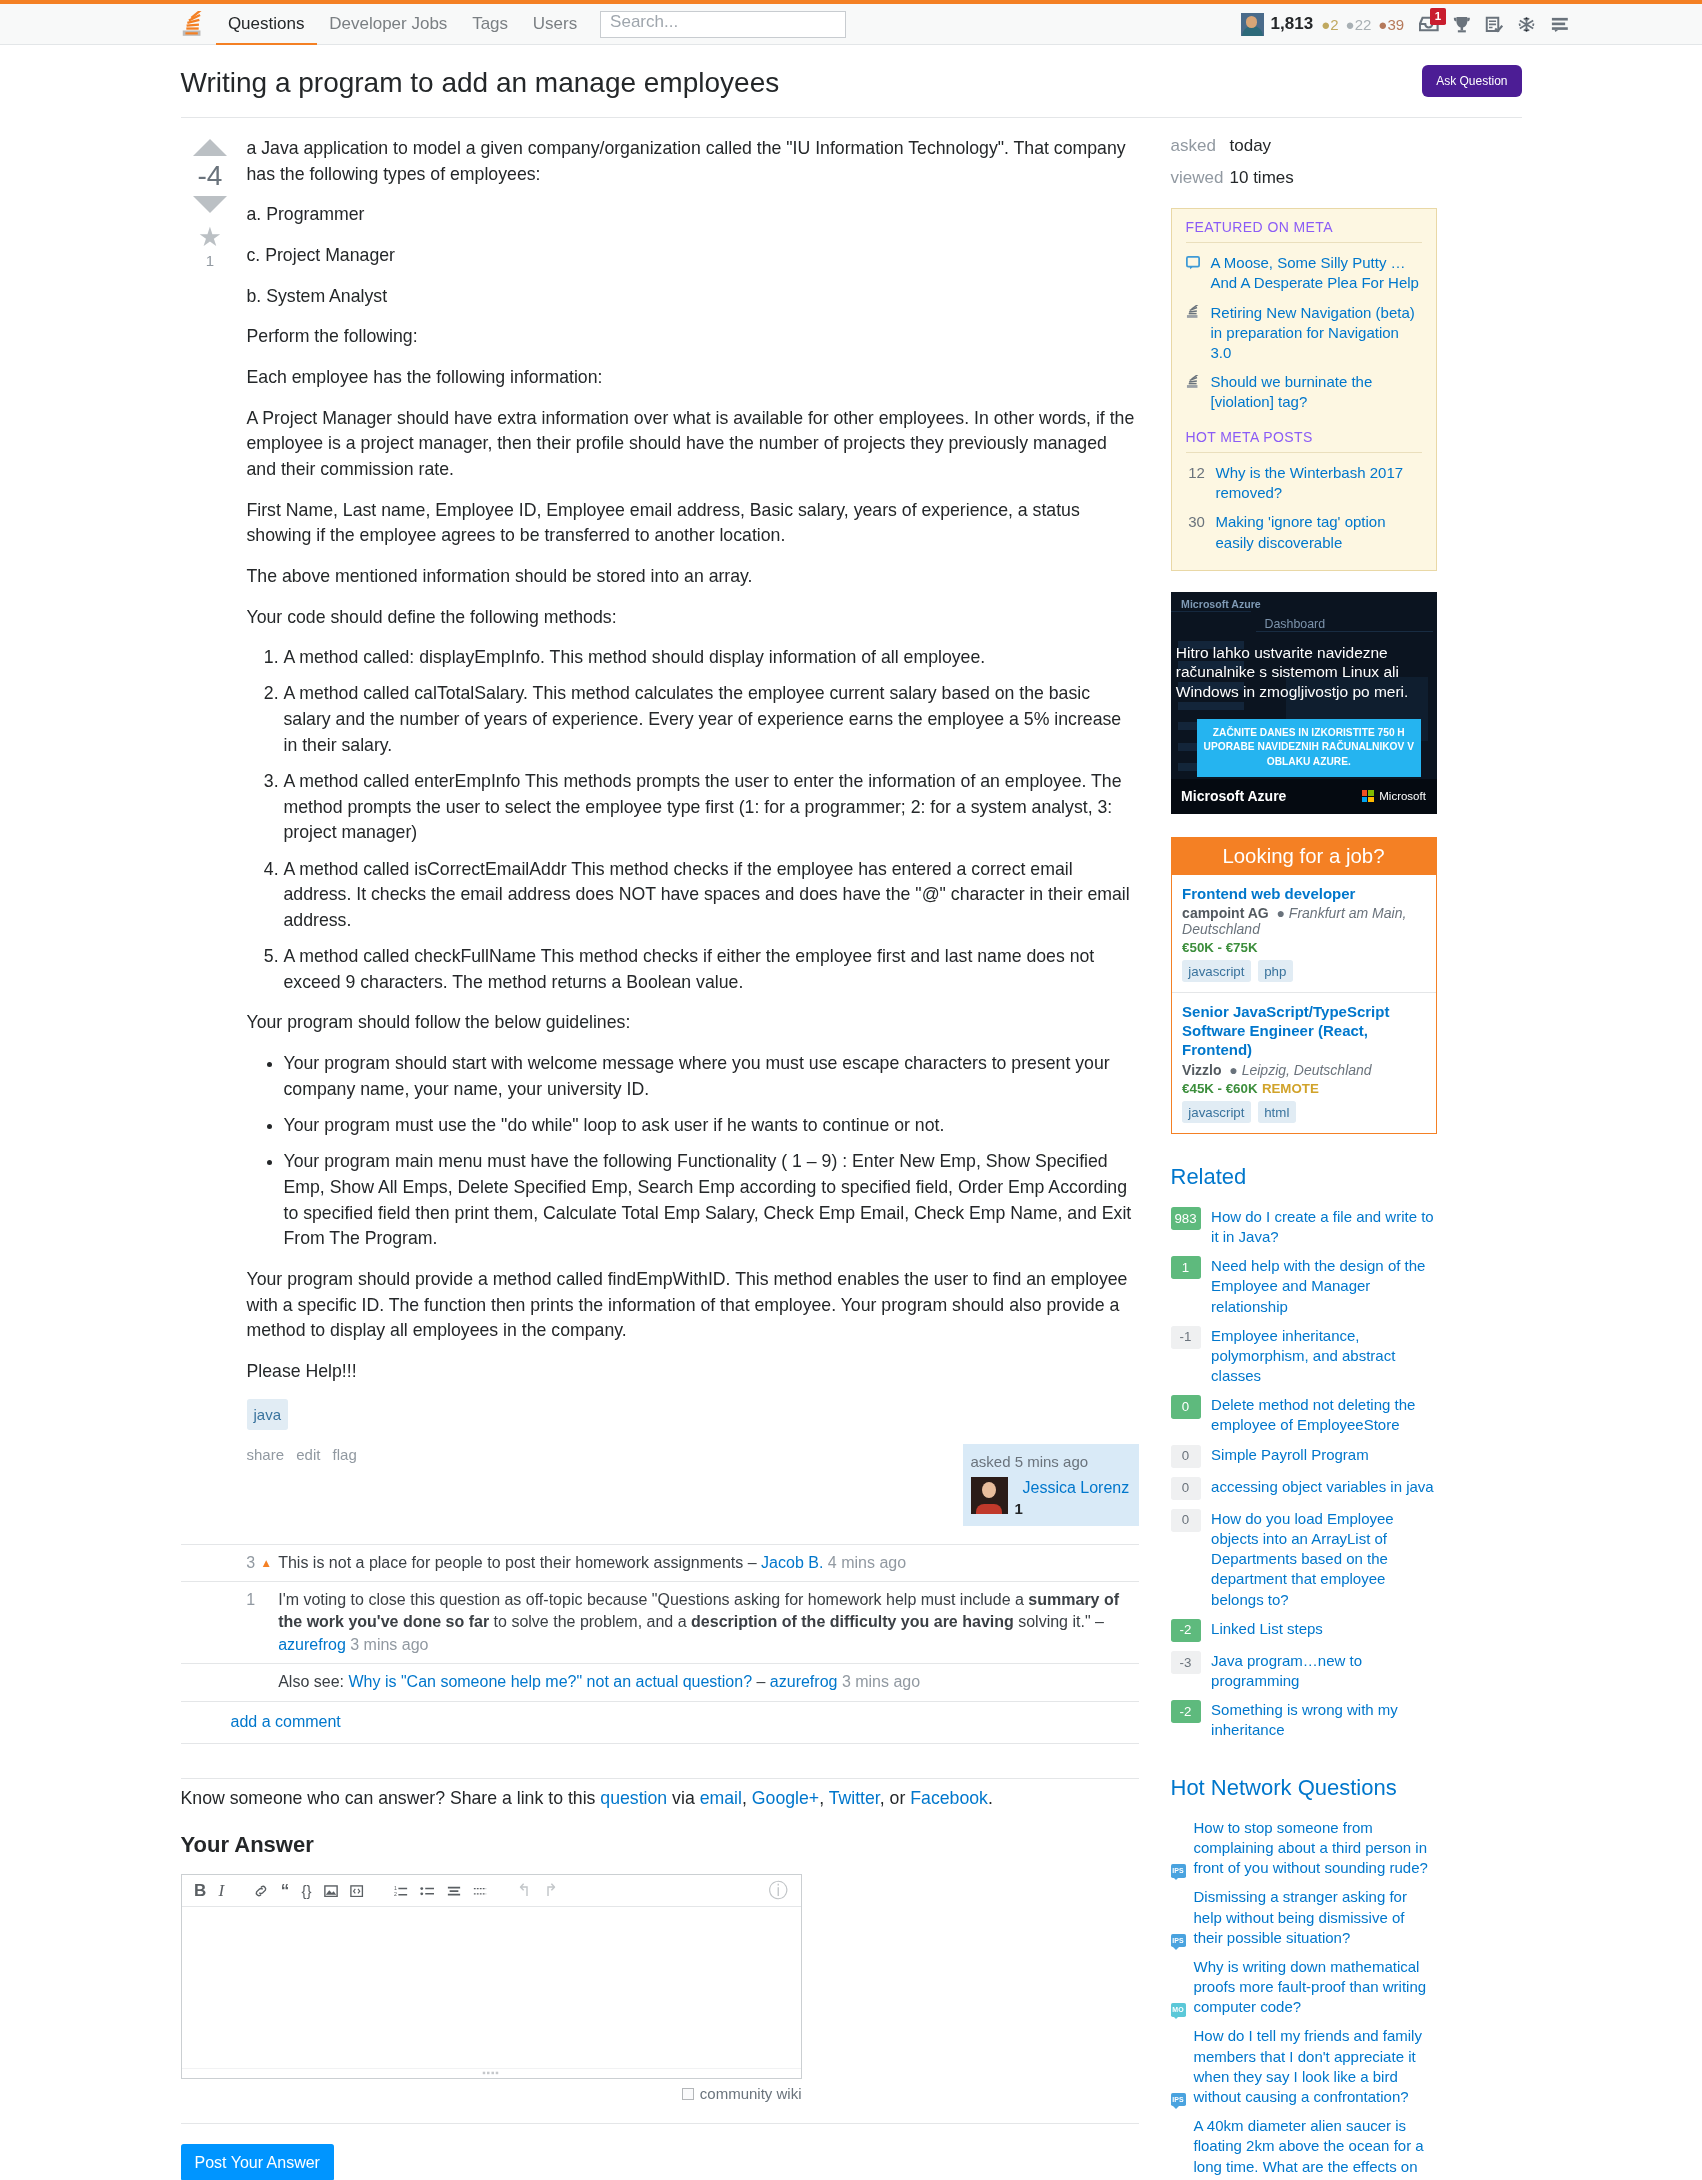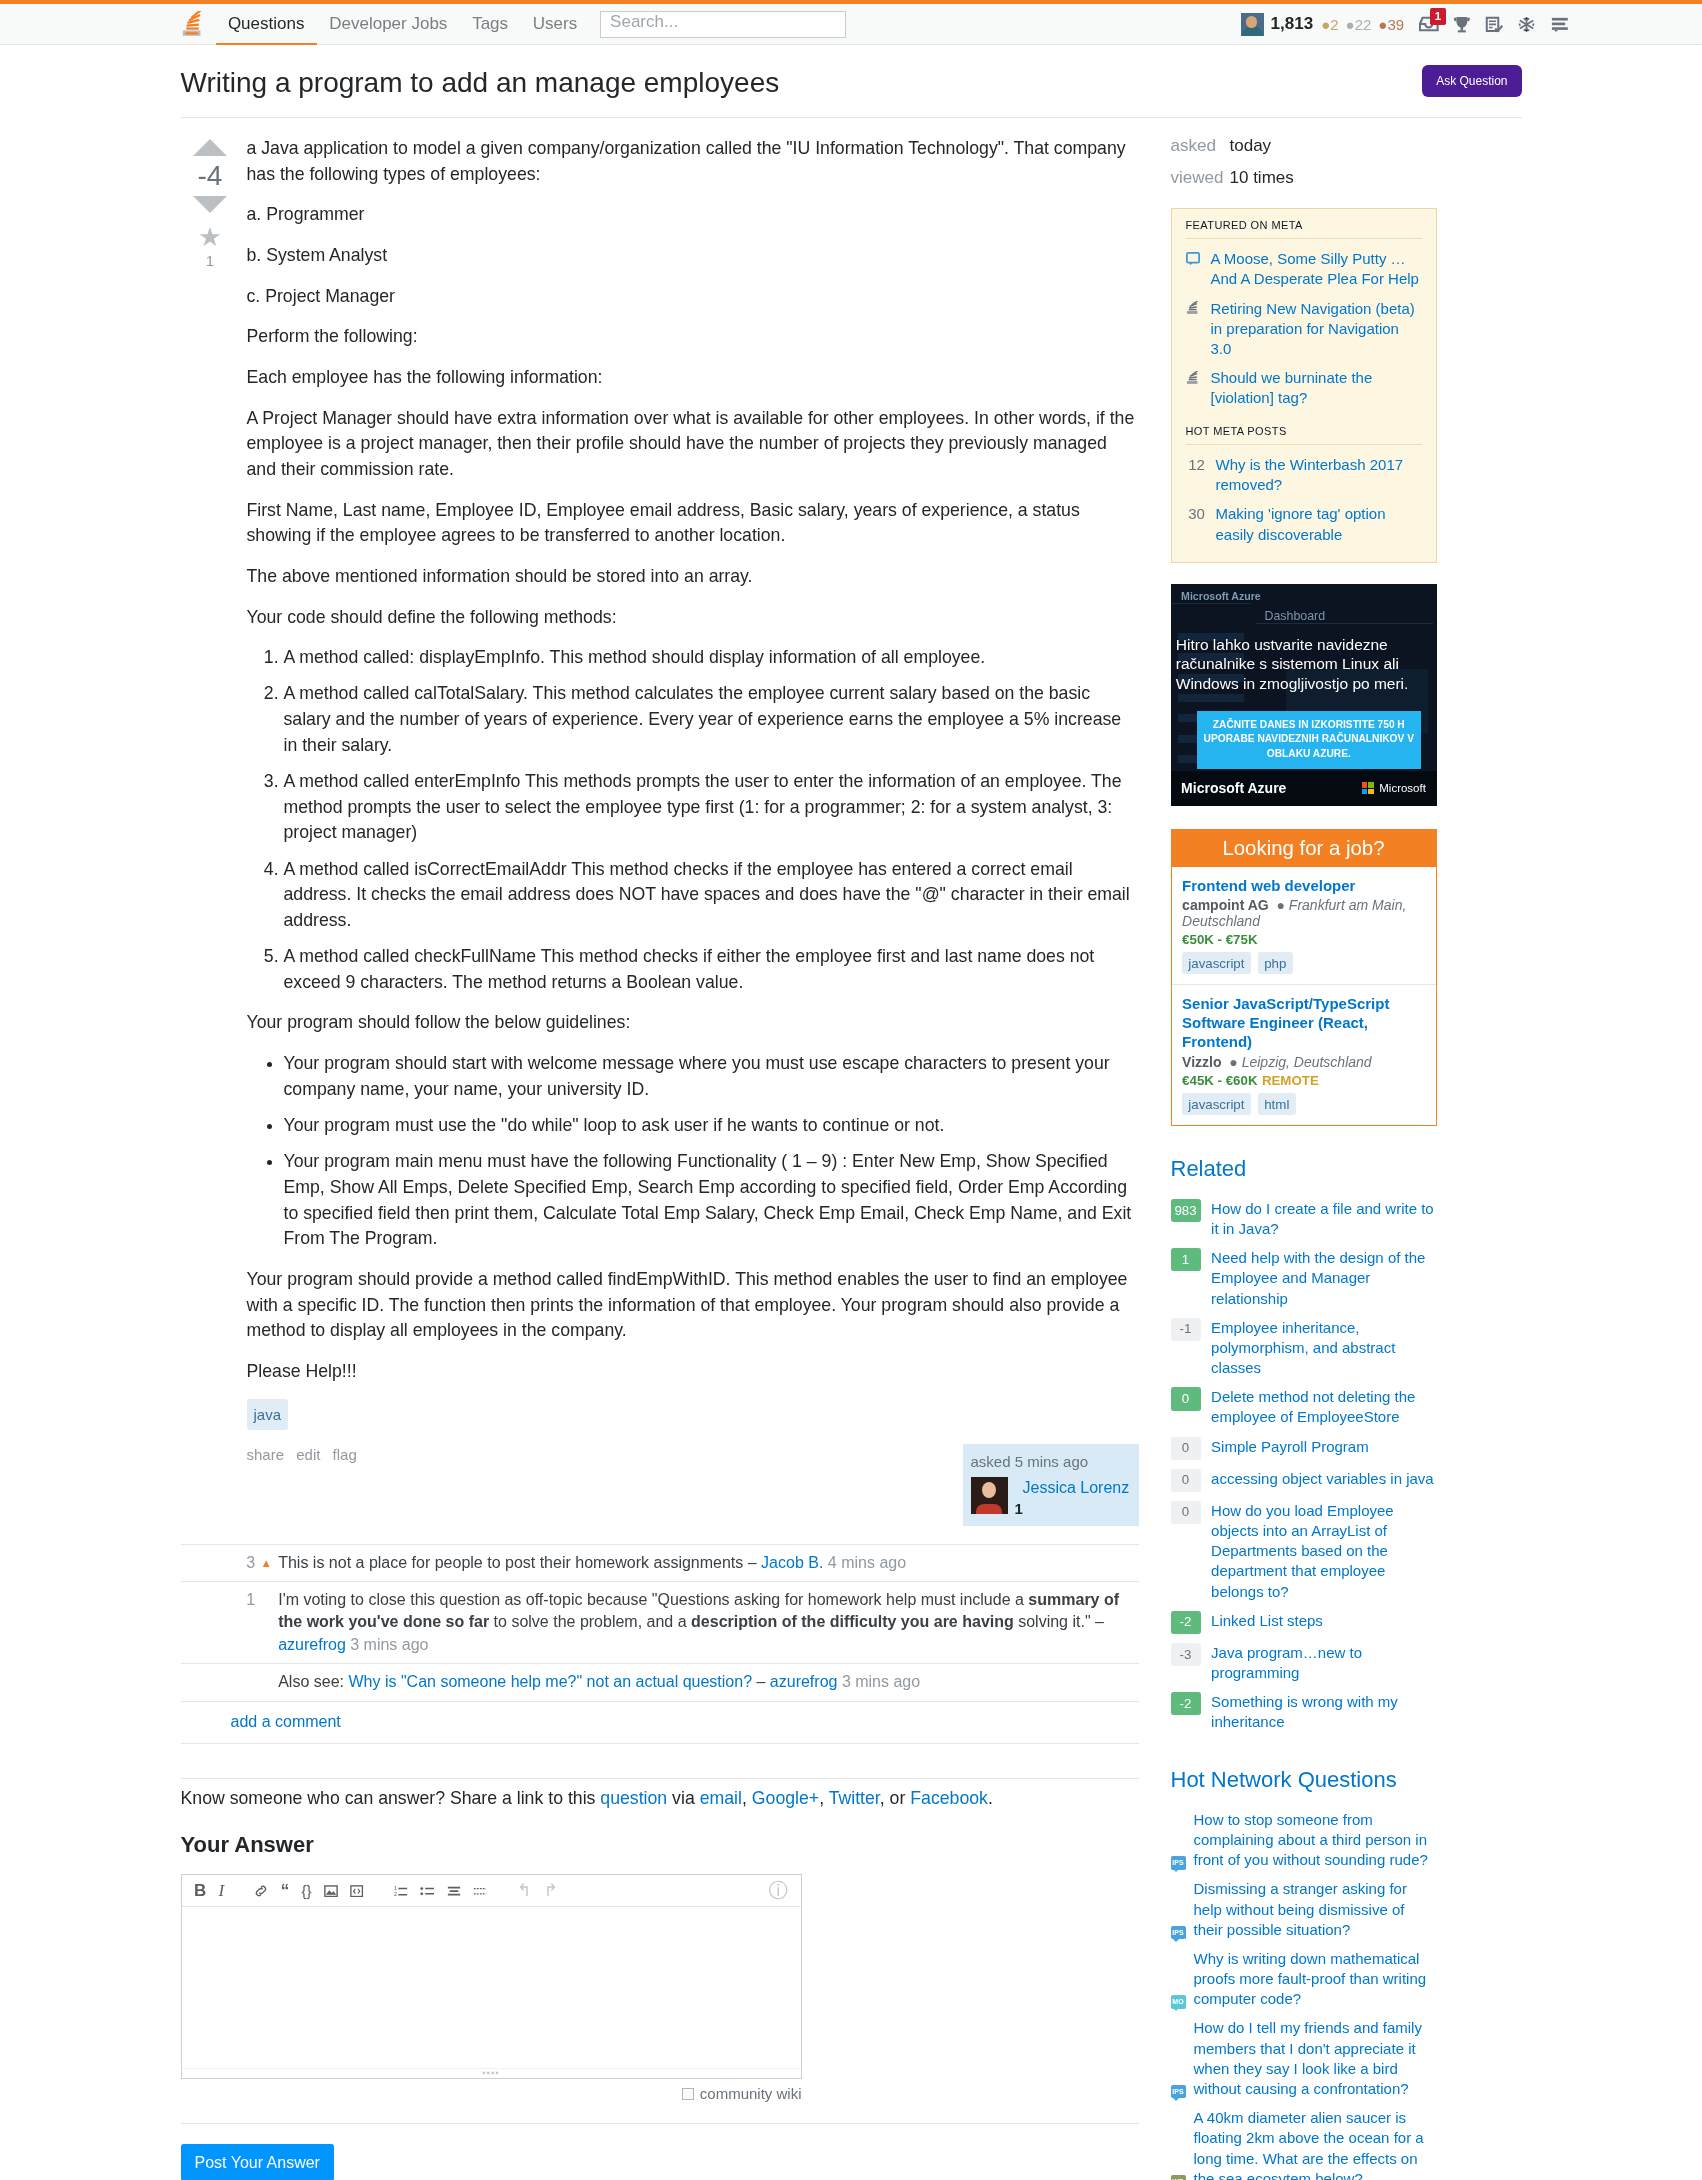--- a/index.html
+++ b/index.html
@@ -133,21 +133,21 @@
   .post-answer-btn {
     background:#0095ff; color:#fff; font-size:16px; padding:9.8px 14px;
     border:none; border-radius:2.7px; margin-top:19.5px;
   }
 
   
   .stat-row { display:flex; font-size:17px; margin-bottom:12.4px; }
   .stat-label { width:59px; color:#9199a1; }
   .stat-val { color:#242729; }
   .meta-panel { background:#fdf7e2; border:0.9px solid #e9d8a6; padding:10.6px 14px 12.4px; margin-top:19.5px; }
-  .meta-head { font-size:11px; color:#0f172a; letter-spacing:0.4px; padding-bottom:6.2px; border-bottom:0.9px solid #eadFBc; margin-bottom:6.2px; }
+  .meta-head { font-size:14px; color:#8b5cf6; letter-spacing:0.4px; padding-bottom:6.2px; border-bottom:0.9px solid #eadFBc; margin-bottom:6.2px; }
   .meta-head.second { margin-top:12.4px; }
   .meta-item { display:flex; padding:4.4px 0; font-size:15px; line-height:1.35; }
   .meta-ic { width:25px; flex-shrink:0; padding-top:1.8px; }
   .meta-num { width:30px; flex-shrink:0; text-align:right; padding-right:10.6px; color:#6a737c; font-size:15px; }
   .meta-item a { color:#0077cc; }
 
   .ad-box { width:266px; height:222px; margin-top:21px; background:#0b1420; position:relative; overflow:hidden; color:#fff; }
   .ad-bg-grid { position:absolute; inset:0; opacity:.55; }
   .ad-bg-grid i { position:absolute; background:#1b3450; display:block; }
   .ad-top { position:absolute; top:6.2px; left:10.6px; font-size:10.6px; color:#7f9ab5; font-weight:bold; }
@@ -286,22 +286,22 @@
           <div class="arrow-up"></div>
           <div class="votecount">-4</div>
           <div class="arrow-down"></div>
           <div class="star">★</div>
           <div class="favcount">1</div>
         </div>
 
         <div class="postbody">
           <p>a Java application to model a given company/organization called the "IU Information Technology". That company has the following types of employees:</p>
           <p>a. Programmer</p>
+          <p>c. Project Manager</p>
           <p>b. System Analyst</p>
-          <p>c. Project Manager</p>
           <p>Perform the following:</p>
           <p>Each employee has the following information:</p>
           <p>A Project Manager should have extra information over what is available for other employees. In other words, if the employee is a project manager, then their profile should have the number of projects they previously managed and their commission rate.</p>
           <p>First Name, Last name, Employee ID, Employee email address, Basic salary, years of experience, a status showing if the employee agrees to be transferred to another location.</p>
           <p>The above mentioned information should be stored into an array.</p>
           <p>Your code should define the following methods:</p>
           <ol>
             <li>A method called: displayEmpInfo. This method should display information of all employee.</li>
             <li>A method called calTotalSalary. This method calculates the employee current salary based on the basic salary and the number of years of experience. Every year of experience earns the employee a 5% increase in their salary.</li>
             <li>A method called enterEmpInfo This methods prompts the user to enter the information of an employee. The method prompts the user to select the employee type first (1: for a programmer; 2: for a system analyst, 3: project manager)</li>

